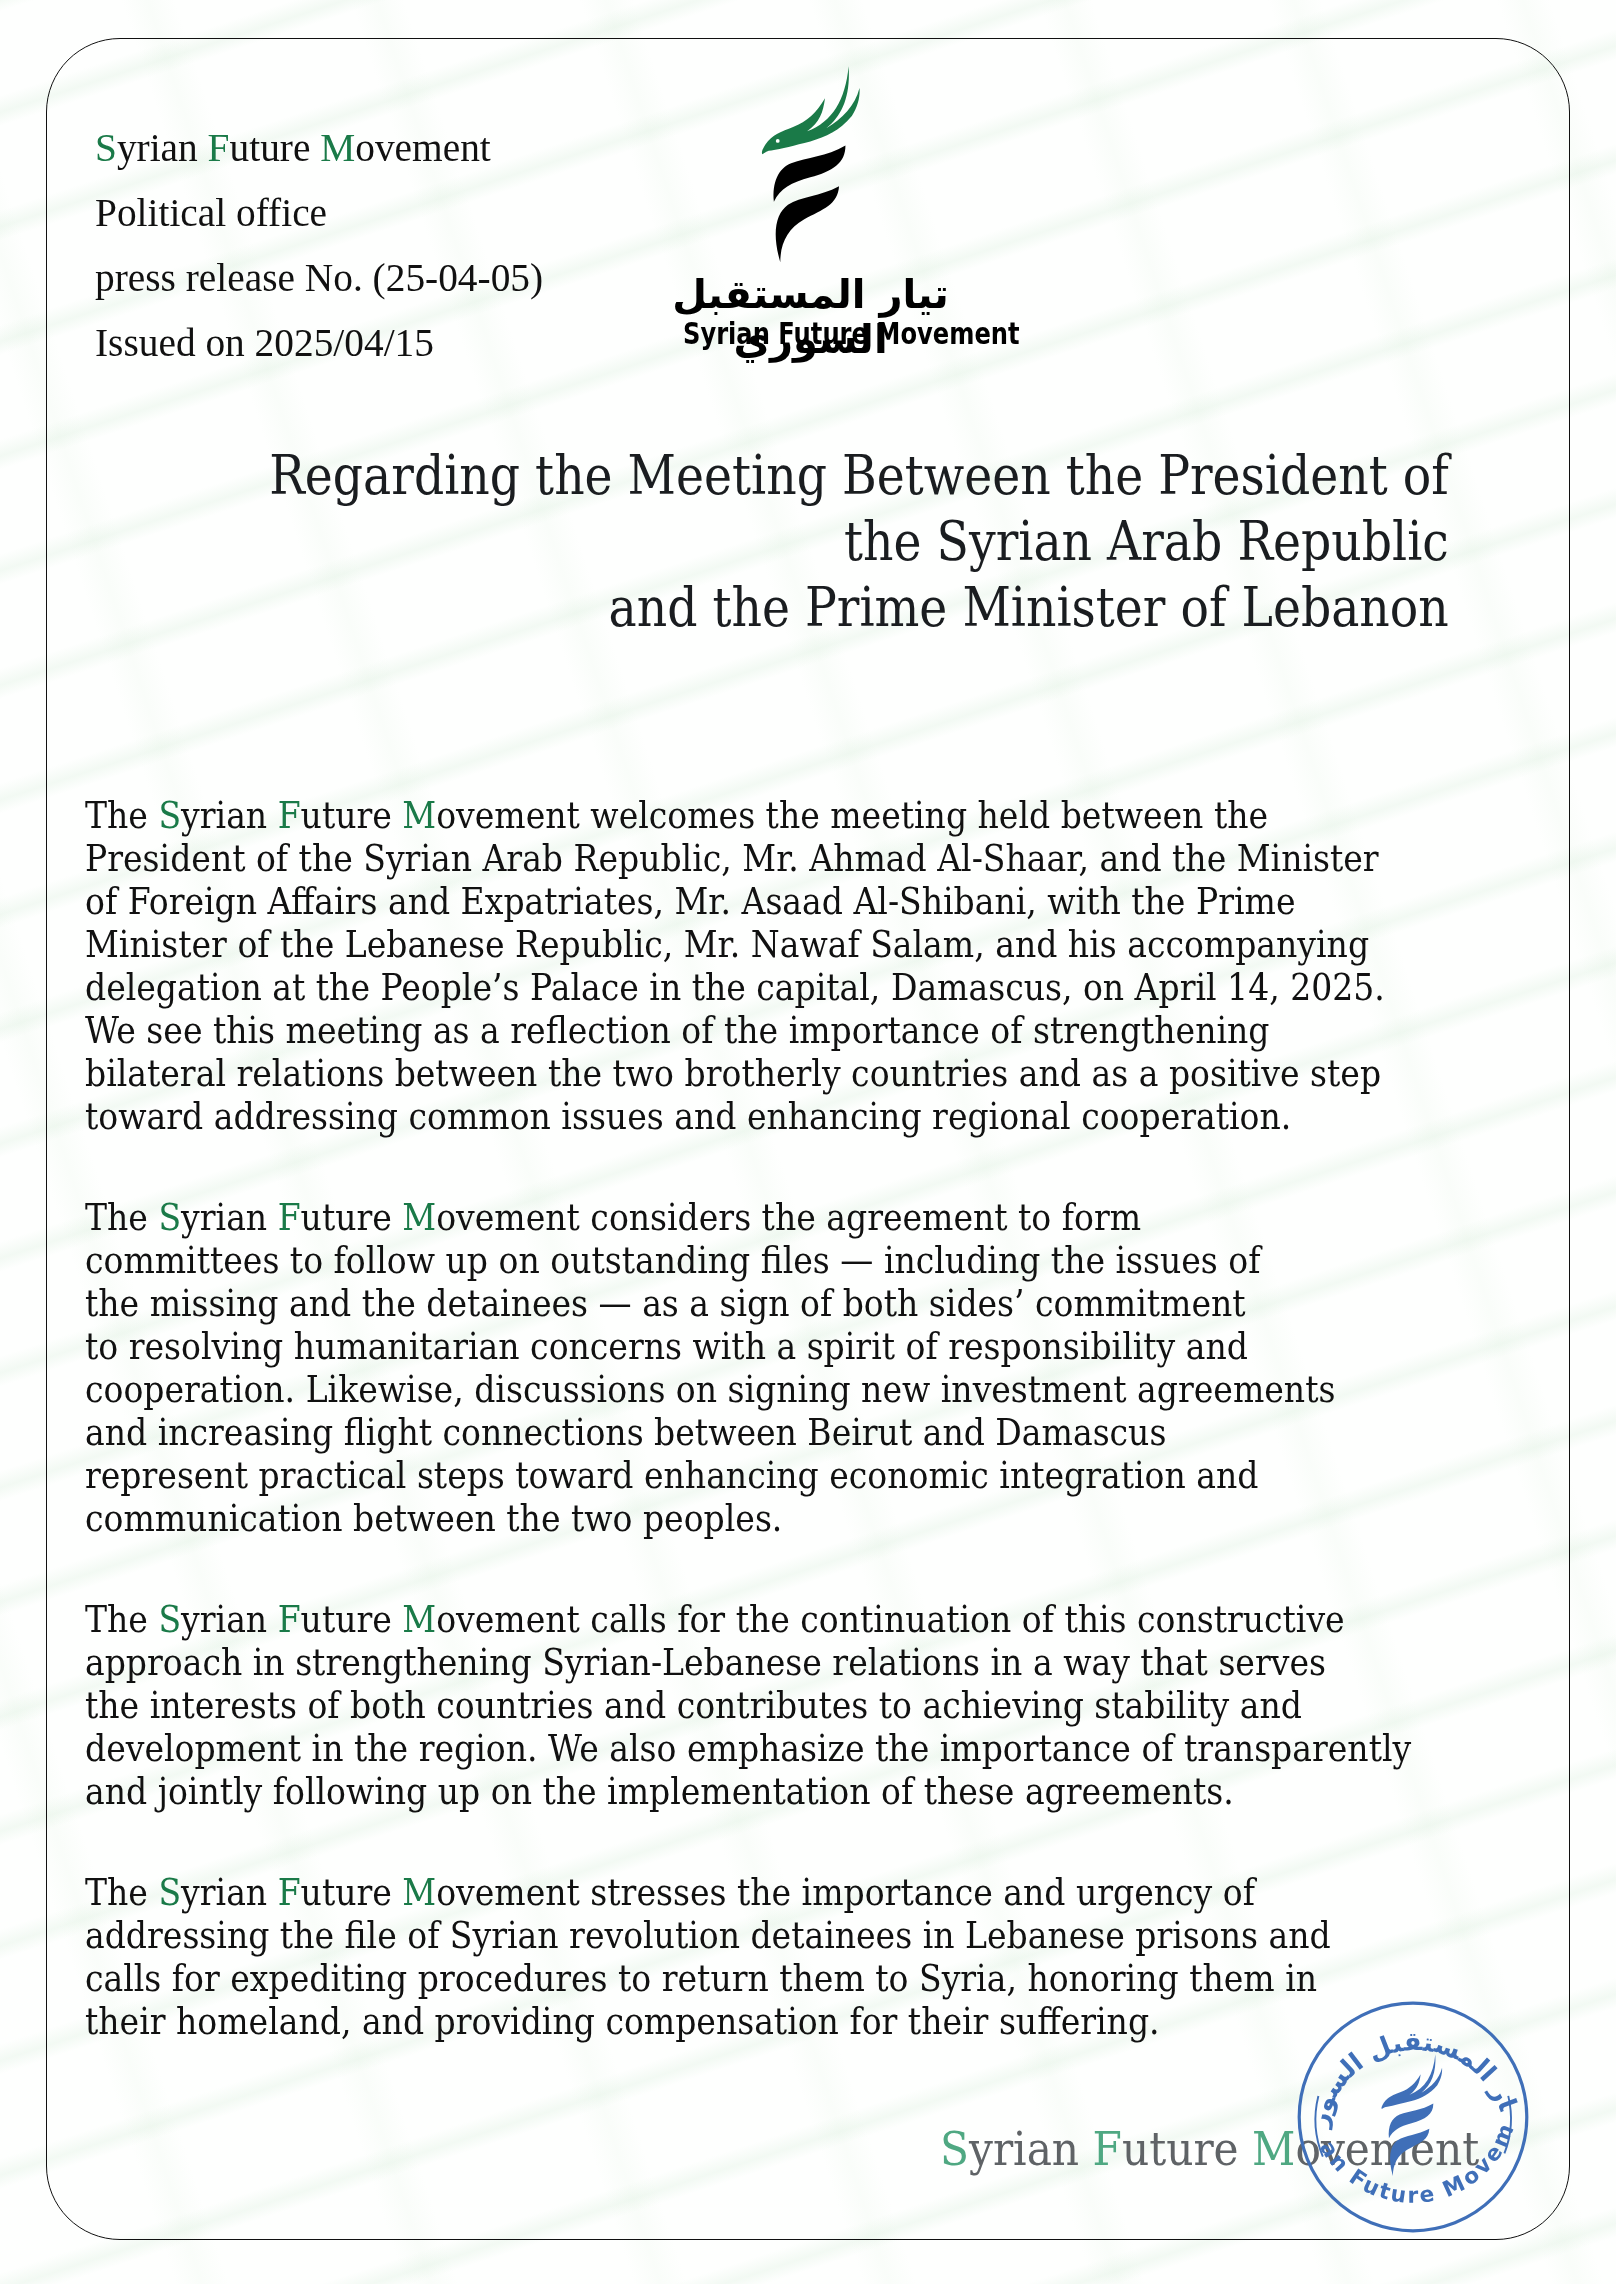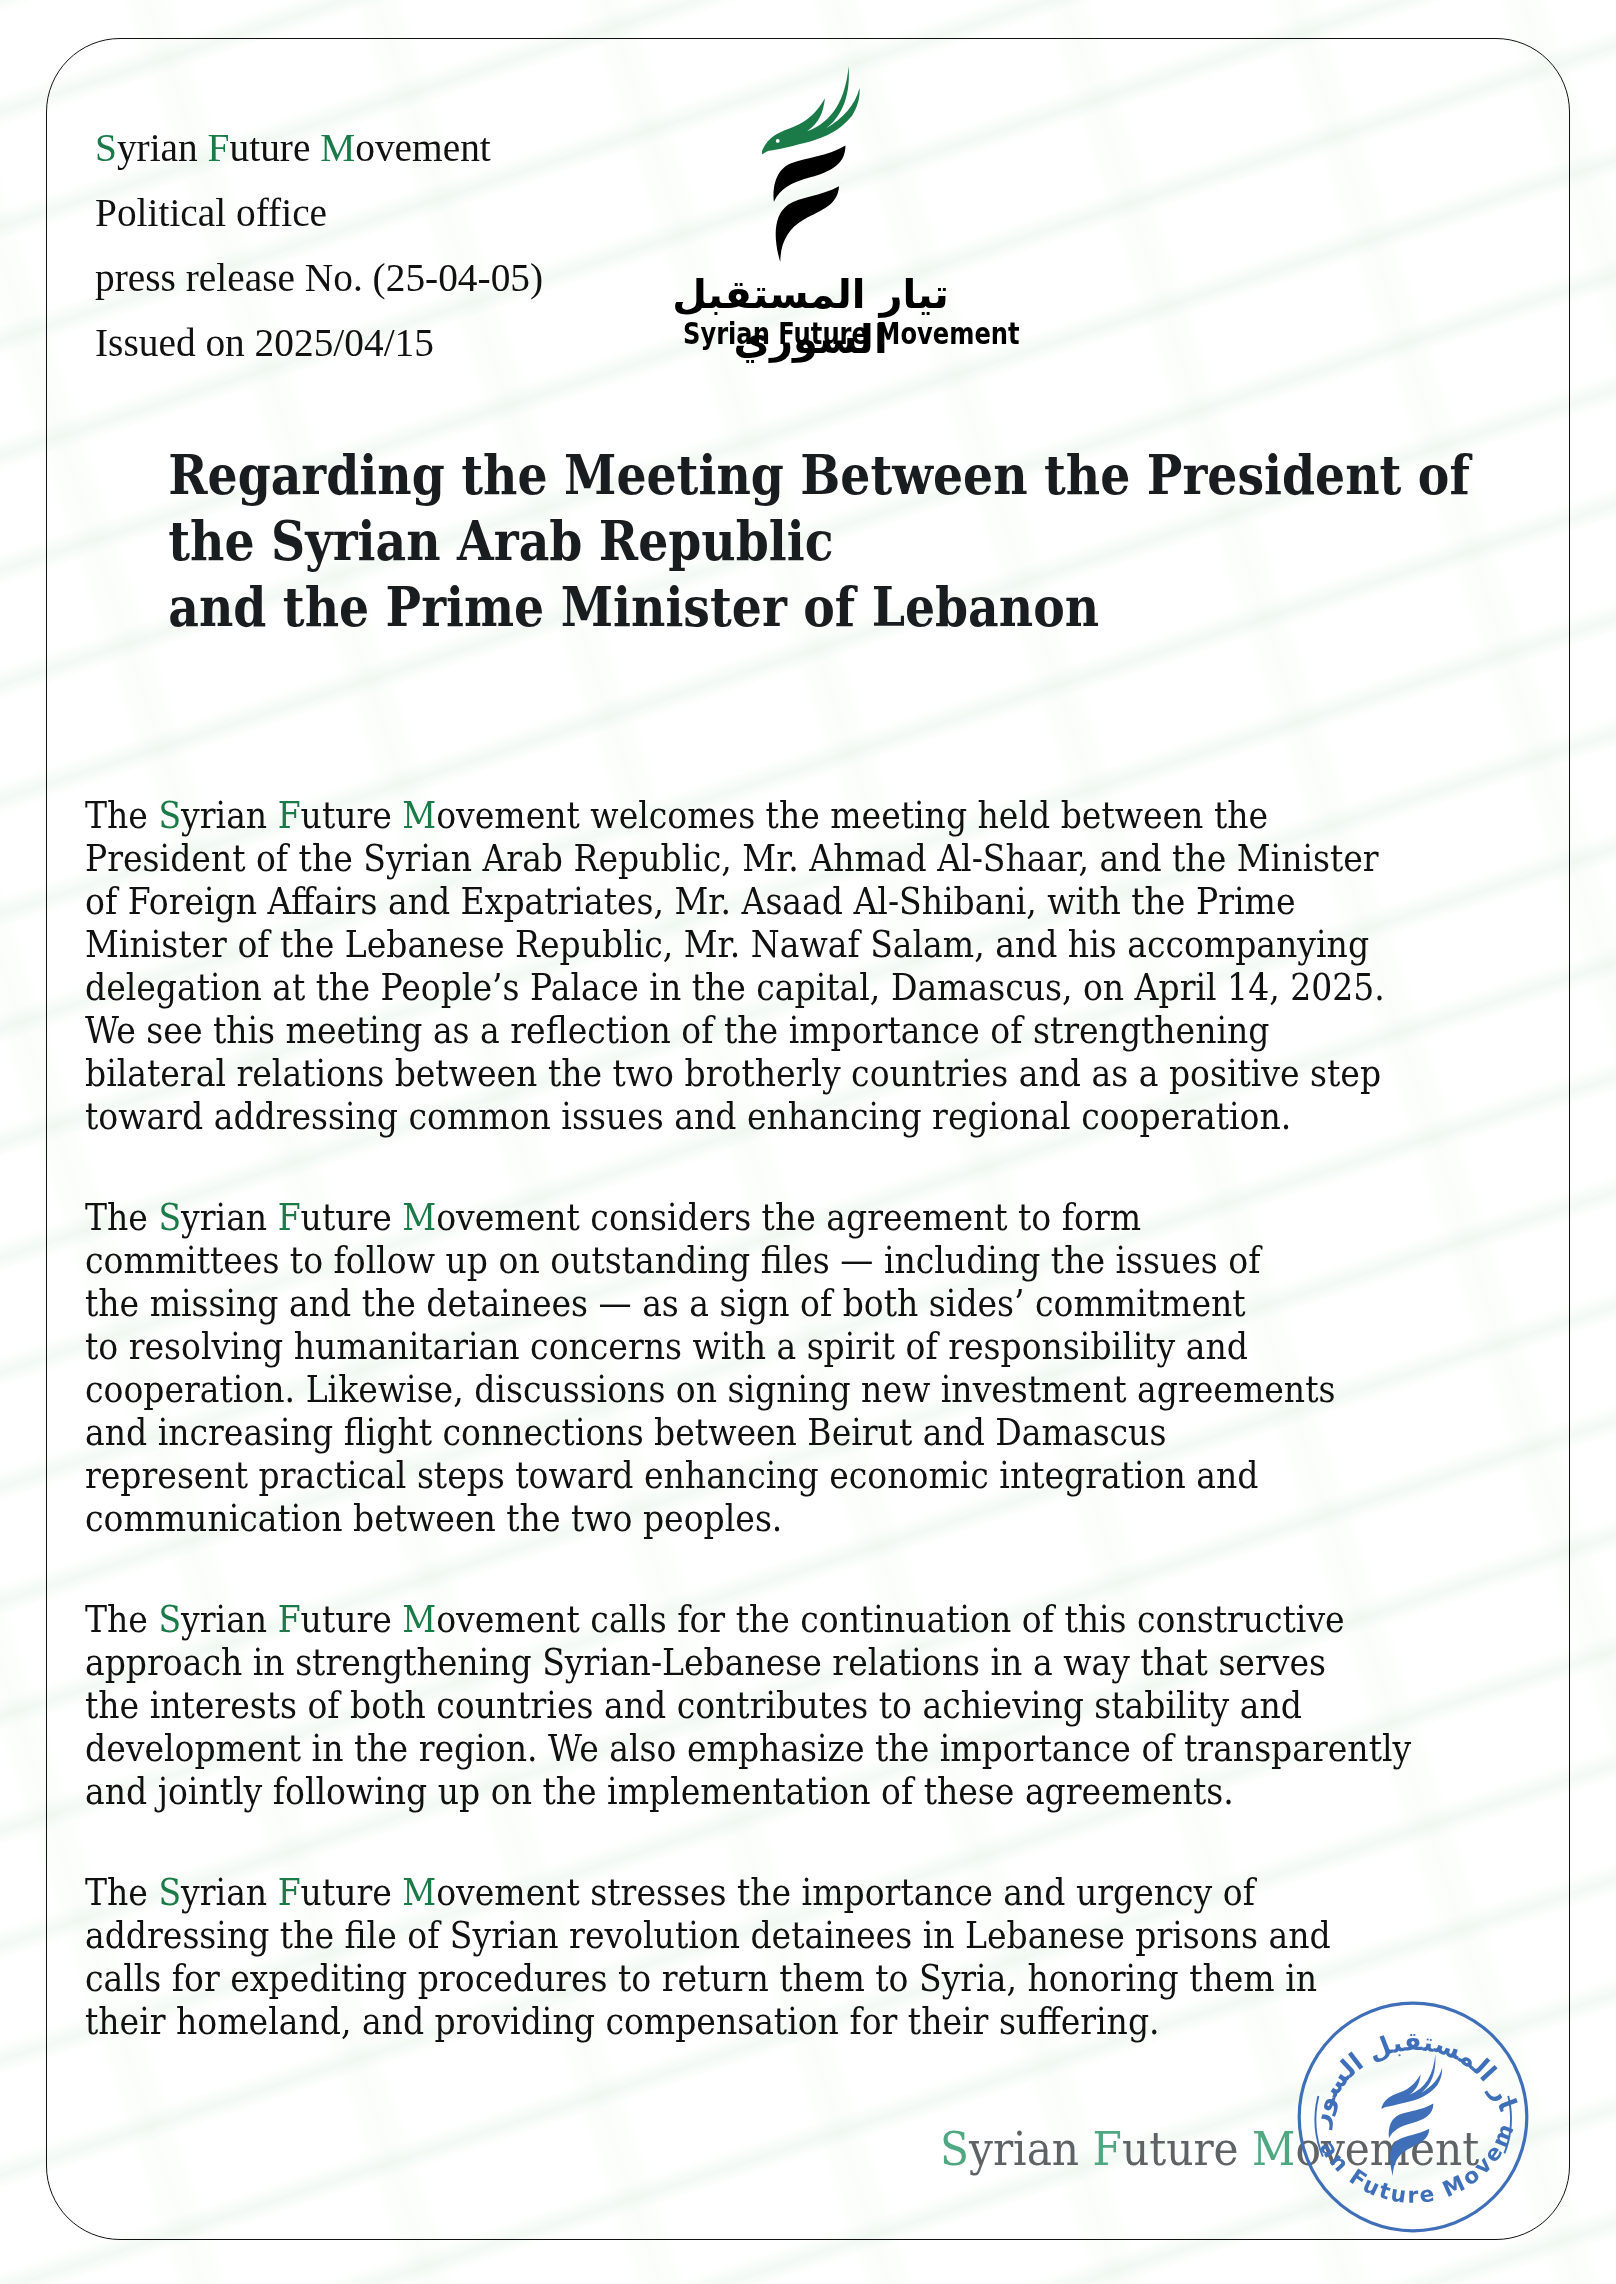--- a/index.html
+++ b/index.html
@@ -67,23 +67,23 @@
     font-weight: bold;
     font-size: 31px; line-height: 36px;
     color: #000;
     transform: scaleX(0.78);
     transform-origin: center top;
     white-space: nowrap;
   }
   .title {
     position: absolute;
     left: 64px; width: 1489px; top: 442px;
-    text-align: left;
+    text-align: right;
     font-family: "DejaVu Serif", serif;
-    font-weight: bold;
+    font-weight: normal;
     font-size: 55px;
     line-height: 66px;
     color: #1a1d20;
   }
   .title div {
     white-space: nowrap;
     transform: scaleX(0.86);
   }
   .body {
     position: absolute;

